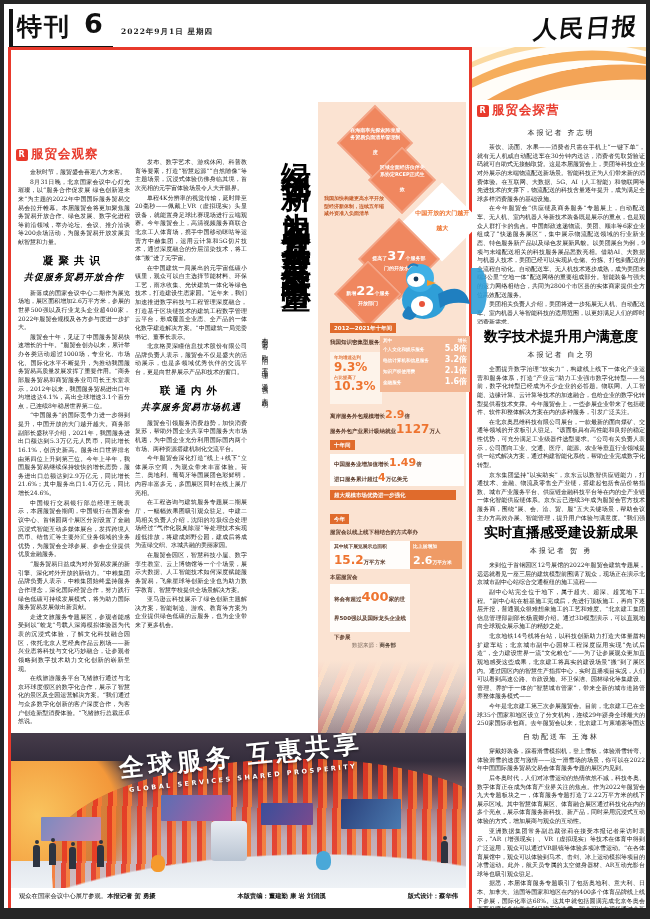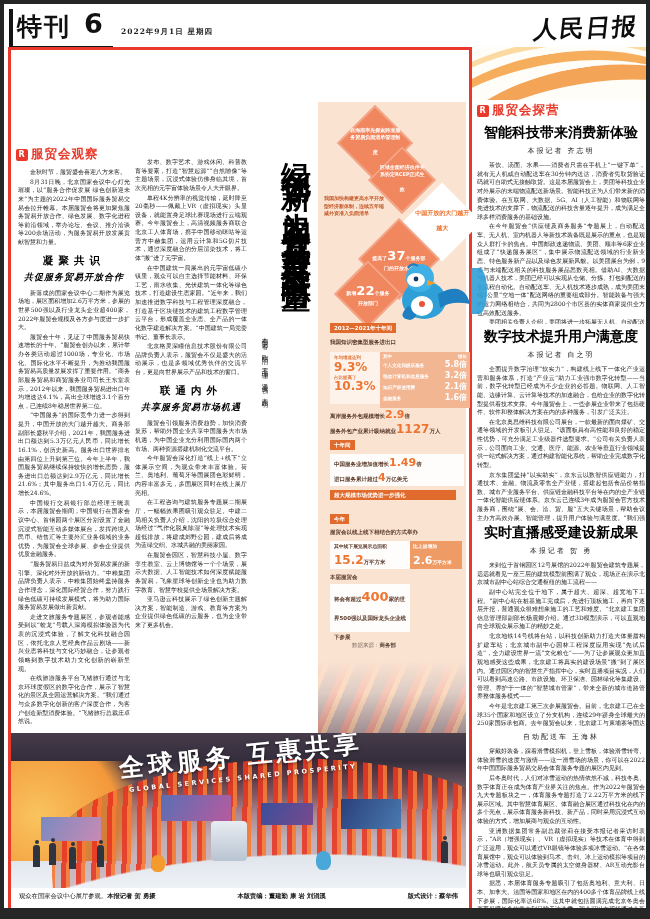--- a/index.html
+++ b/index.html
@@ -60,21 +60,21 @@
   .diamond .dbig{font-size:13px;font-weight:900;}
   .d-white{background:#fff;}
   .d-white .dtxt{color:#ee7430;font-size:6px;}
   .info-note{position:absolute;left:6px;top:93px;width:62px;font-family:"DejaVu Sans",sans-serif;font-size:5px;line-height:1.5;color:#c35a28;font-weight:700;}
   .bar{position:absolute;background:#e06b2c;color:#fff;font:700 5.5px/10px "DejaVu Sans",sans-serif;padding:0 4px;height:10px;}
   .iline{position:absolute;font-family:"DejaVu Sans",sans-serif;font-size:5.5px;color:#5a3a2a;font-weight:700;}
   .num{color:#ee7430;font-weight:900;font-family:"DejaVu Sans",sans-serif;}
   .gbox{position:absolute;left:12px;top:250px;width:44px;height:46px;background:#fdf3ea;padding:3px 4px;}
   .gbox .gl{font:700 4.5px/1.3 "DejaVu Sans",sans-serif;color:#e07236;}
   .gbox .gv{font:900 12px/1.15 "DejaVu Sans",sans-serif;color:#ee7430;}
-  .bpanel{position:absolute;left:62px;top:250px;width:84px;height:52px;background:#f3b693;padding:2px 3px;}
+  .bpanel{position:absolute;left:62px;top:234px;width:84px;height:52px;background:#f3b693;padding:2px 3px;}
   .brow{display:flex;justify-content:space-between;align-items:baseline;color:#fff;font-family:"DejaVu Sans",sans-serif;}
   .brow .bl{font-size:4.6px;font-weight:700;}
   .brow .bv{font-size:8px;font-weight:900;}
   .bhead{font-size:4.6px;color:#fff;font-weight:700;display:flex;justify-content:space-between;}
   .wbox{position:absolute;background:#fffdfb;padding:2px 4px;}
   .obox{position:absolute;background:#ef9b66;color:#fff;padding:2px 3px;font-family:"DejaVu Sans",sans-serif;}
   .obox .ol{font-size:4.8px;font-weight:700;}
   .obox .ov{font-size:11px;font-weight:900;line-height:1.1;}
   .src{position:absolute;left:34px;top:540px;font:5.5px "DejaVu Sans",sans-serif;color:#7c6a5e;}
   .src b{color:#5a4a3e;}
@@ -331,21 +331,20 @@
     </div>
   </div>
 
   <div class="abs rcol">
     <div class="sec-label" style="position:absolute;left:0;top:2px;">
       <span class="mark">R</span>
       <span>服贸会探营</span>
     </div>
 
     <div class="art" style="top:24px;height:200px;">
-      <h2>智能科技带来消费新体验</h2>
       <div class="byline">本报记者 齐志明</div>
       <div>
 
       <p class="para">茶饮、汤面、水果——消费者只需在手机上“一键下单”，就有无人机或自动配送车在30分钟内送达，消费者凭取货验证码就可自助式无接触取货。这是本届服贸会上，美团等科技企业对外展示的末端物流配送新场景。智能科技正为人们带来新的消费体验。在互联网、大数据、5G、AI（人工智能）和物联网等先进技术的支撑下，物流配送的科技含量逐年提升，成为满足全球多样消费服务的基础设施。</p>
           <p class="para">在今年服贸会“供应链及商务服务”专题展上，自动配送车、无人机、室内机器人等新技术装备既是展示的重点，也是观众人群打卡的焦点。中国邮政速递物流、美团、顺丰等6家企业组成了“快递服务展区”，集中展示物流配送领域的行业新业态、特色服务新产品以及绿色发展新风貌。以美团展台为例，9项与末端配送相关的科技服务展品悉数亮相。借助AI、大数据与机器人技术，美团已经可以实现从仓储、分拣、打包到配送的全流程自动化。自动配送车、无人机技术逐步成熟，成为美团末端3公里“空地一体”配送网络的重要组成部分。智能装备与强大的运力网络相结合，共同为2800个市区县的实体商家提供全方位高效配送服务。</p>
           <p class="para">美团相关负责人介绍，美团将进一步拓展无人机、自动配送车、室内机器人等智能科技的适用范围，以更好满足人们的即时消费新需求。</p>
         </div>
     </div>
 
     <div class="art" style="top:228px;height:194px;">

